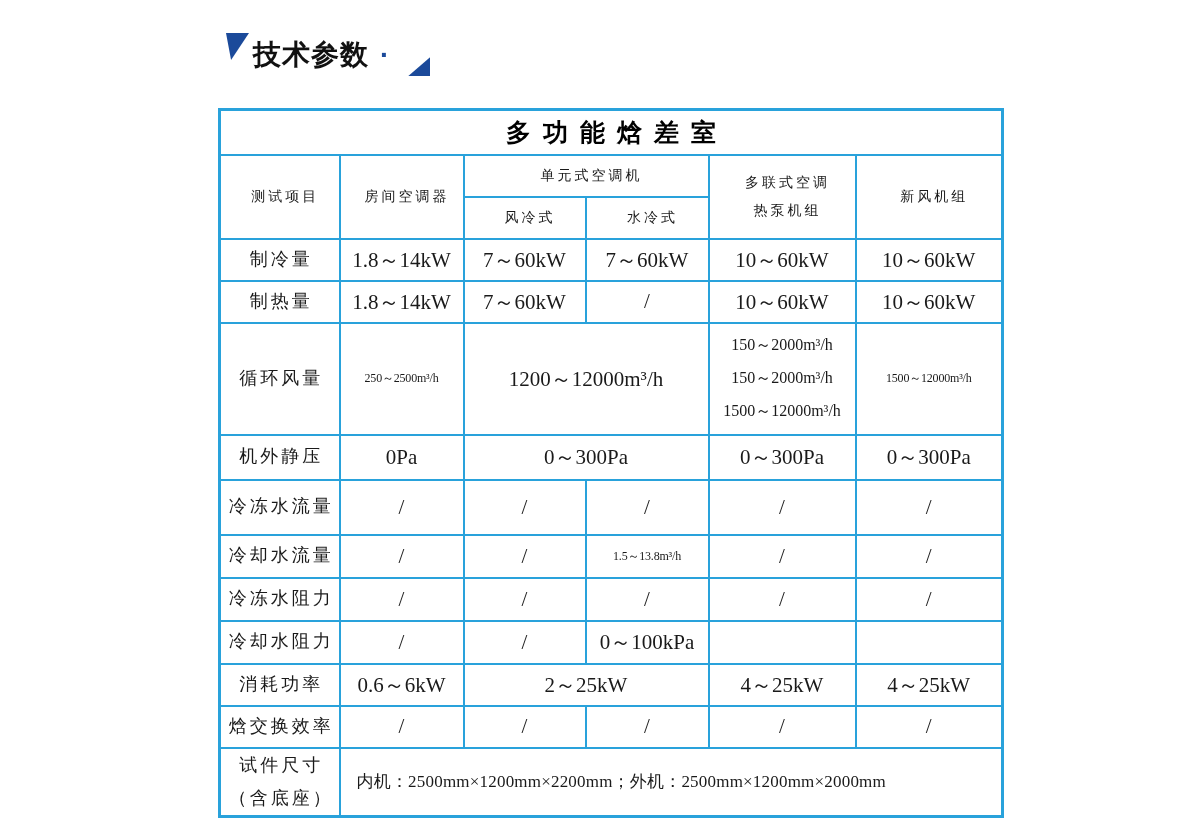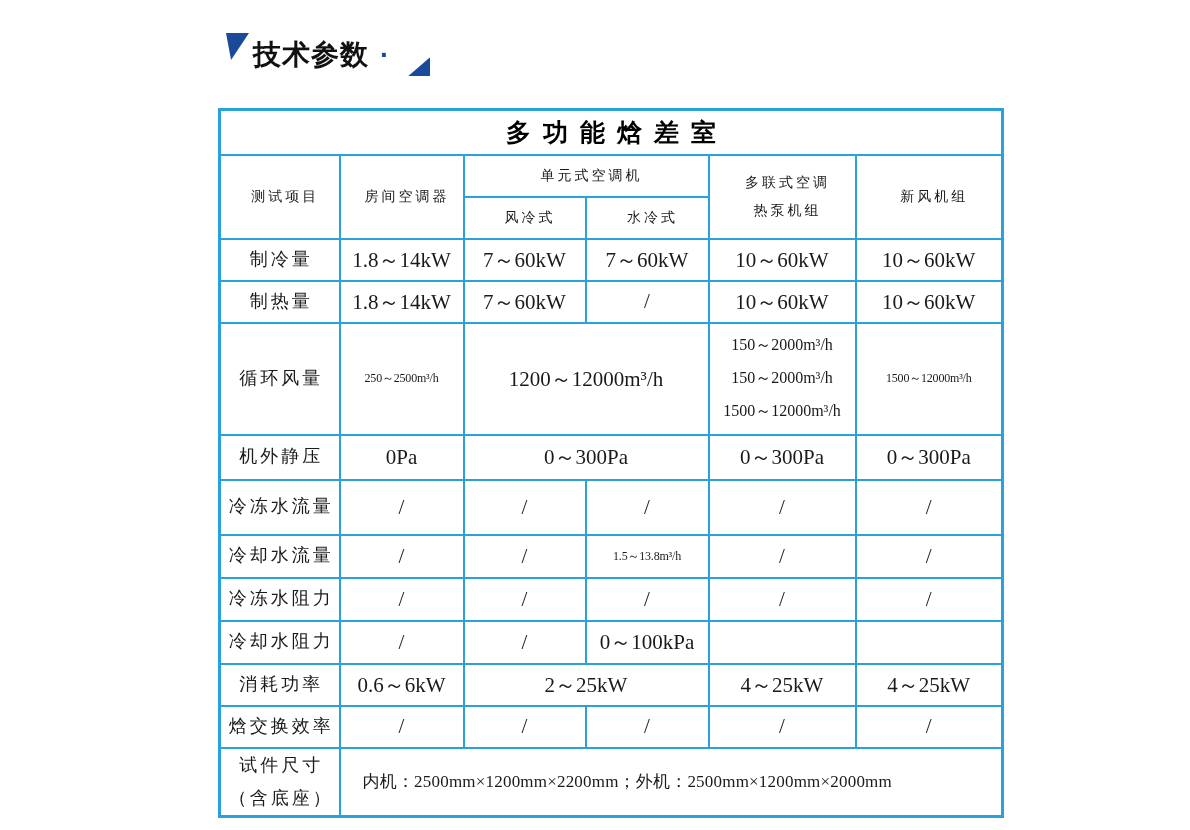--- a/index.html
+++ b/index.html
@@ -85,21 +85,21 @@
   .ptable td.hdr{
     font-size:14px;letter-spacing:3px;padding-left:11px;line-height:2.0;
   }
   .ptable td.label{
     font-size:18px;letter-spacing:3px;padding-left:3px;line-height:1.85;
   }
   .ptable td.val{font-size:21px;}
   .ptable td.tight{font-size:12px;letter-spacing:-0.2px;}
   .ptable td.multi{line-height:2.05;font-size:16px;}
   .ptable td.dims{
-    text-align:left;padding-left:22px;font-size:17px;letter-spacing:0.2px;
+    text-align:left;padding-left:16px;font-size:17px;letter-spacing:0.2px;
   }
 </style>
 </head>
 <body>
 
 <div class="page">
 
   <div class="section-header">
     <span class="tri tri-tl"></span>
     <span class="title-cn">技术参数</span>

